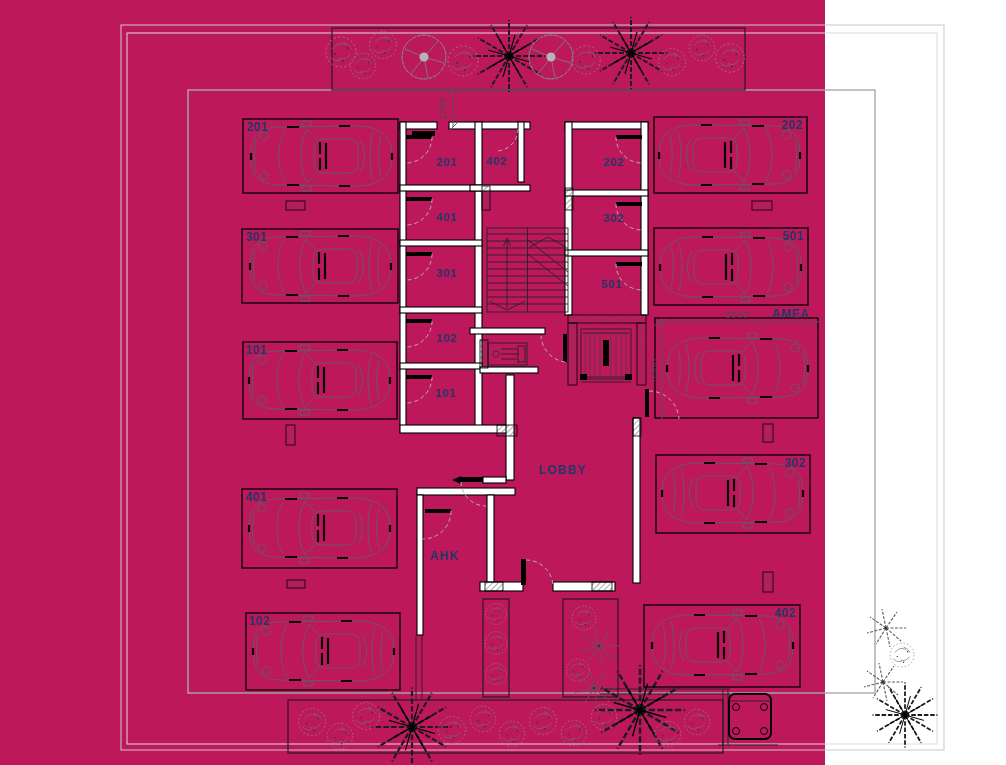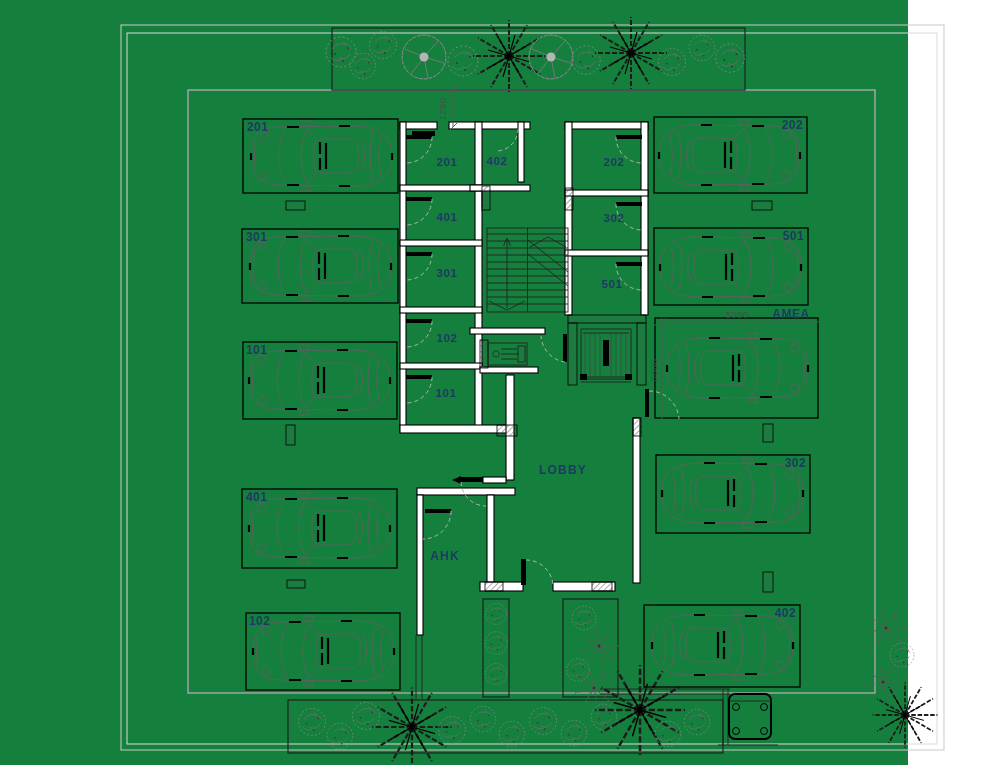--- a/index.html
+++ b/index.html
@@ -1,16 +1,16 @@
 <!DOCTYPE html>
 <html style="--c-label: #1f3864; --c-dim: #4a4a4a;"><head>
 <meta charset="utf-8">
 <style>
   html,body{margin:0;padding:0;background:#fff;width:1006px;height:765px;overflow:hidden;}
-  .canvas{position:relative;width:908px;height:765px;background:#15803d;}
+  .canvas{position:relative;width:825px;height:765px;background:#be185d;}
   svg{display:block;}
   svg text{font-family:"Liberation Sans",sans-serif;}
   .lbl{fill:var(--c-label,#1f3864);font-size:12px;font-weight:600;letter-spacing:.4px;}
   .room{fill:var(--c-label,#1f3864);font-size:11.5px;font-weight:600;letter-spacing:.6px;}
   .area{fill:var(--c-label,#1f3864);font-size:12px;font-weight:600;letter-spacing:1.2px;}
   .dim{fill:var(--c-dim,#4a4a4a);font-size:9.5px;letter-spacing:.5px;}
   .amea{fill:var(--c-label,#1f3864);font-size:12px;font-weight:700;letter-spacing:.5px;}
   .bnd{fill:none;stroke:#c9c9c9;stroke-width:1;}
   .bnd2{fill:none;stroke:#dadada;stroke-width:1;}
   .env{fill:none;stroke:#a8a8a8;stroke-width:1.4;}

